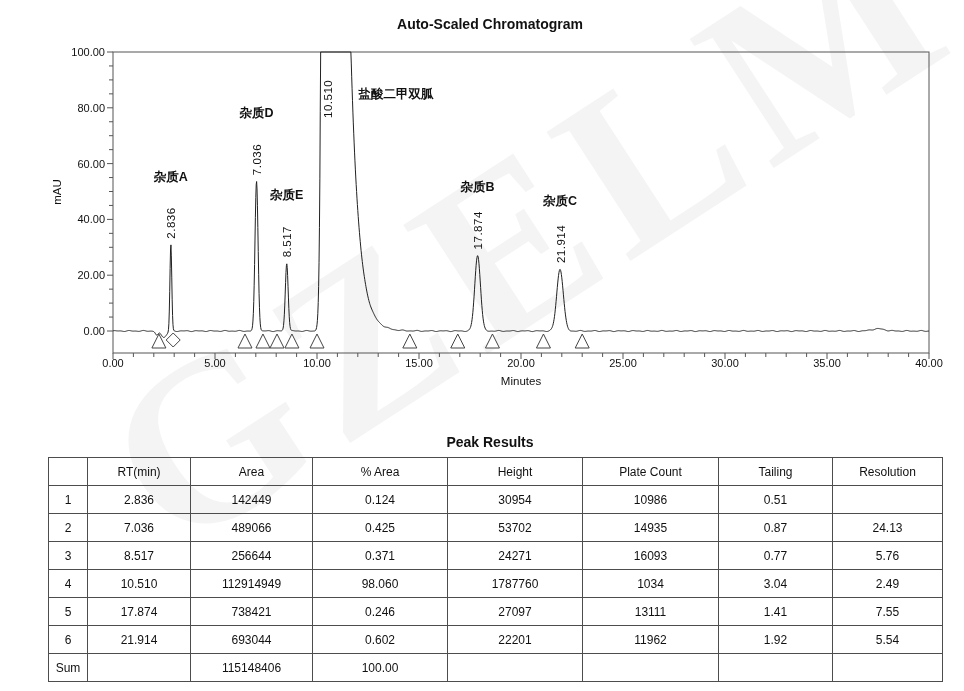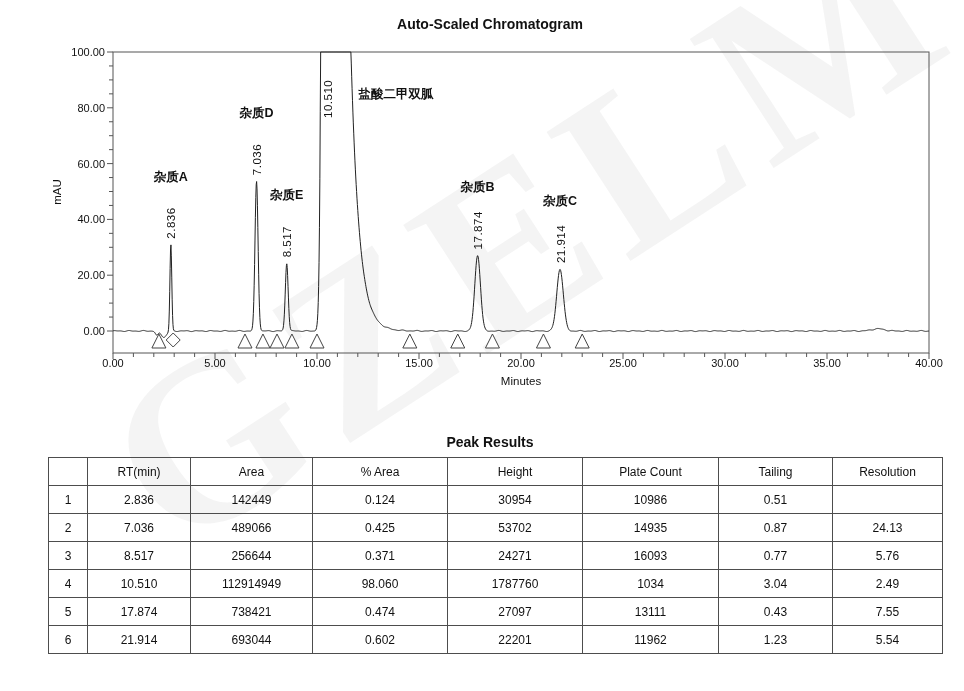--- a/index.html
+++ b/index.html
@@ -206,32 +206,42 @@
           <td>98.060</td>
           <td>1787760</td>
           <td>1034</td>
           <td>3.04</td>
           <td>2.49</td>
         </tr>
         <tr>
           <td>5</td>
           <td>17.874</td>
           <td>738421</td>
-          <td>0.474</td>
+          <td>0.246</td>
           <td>27097</td>
           <td>13111</td>
-          <td>0.43</td>
+          <td>1.41</td>
           <td>7.55</td>
         </tr>
         <tr>
           <td>6</td>
           <td>21.914</td>
           <td>693044</td>
           <td>0.602</td>
           <td>22201</td>
           <td>11962</td>
-          <td>1.23</td>
+          <td>1.92</td>
           <td>5.54</td>
+        </tr>
+        <tr>
+          <td>Sum</td>
+          <td></td>
+          <td>115148406</td>
+          <td>100.00</td>
+          <td></td>
+          <td></td>
+          <td></td>
+          <td></td>
         </tr>
       </tbody>
   </table>
 
 </div>
 
 </body></html>

